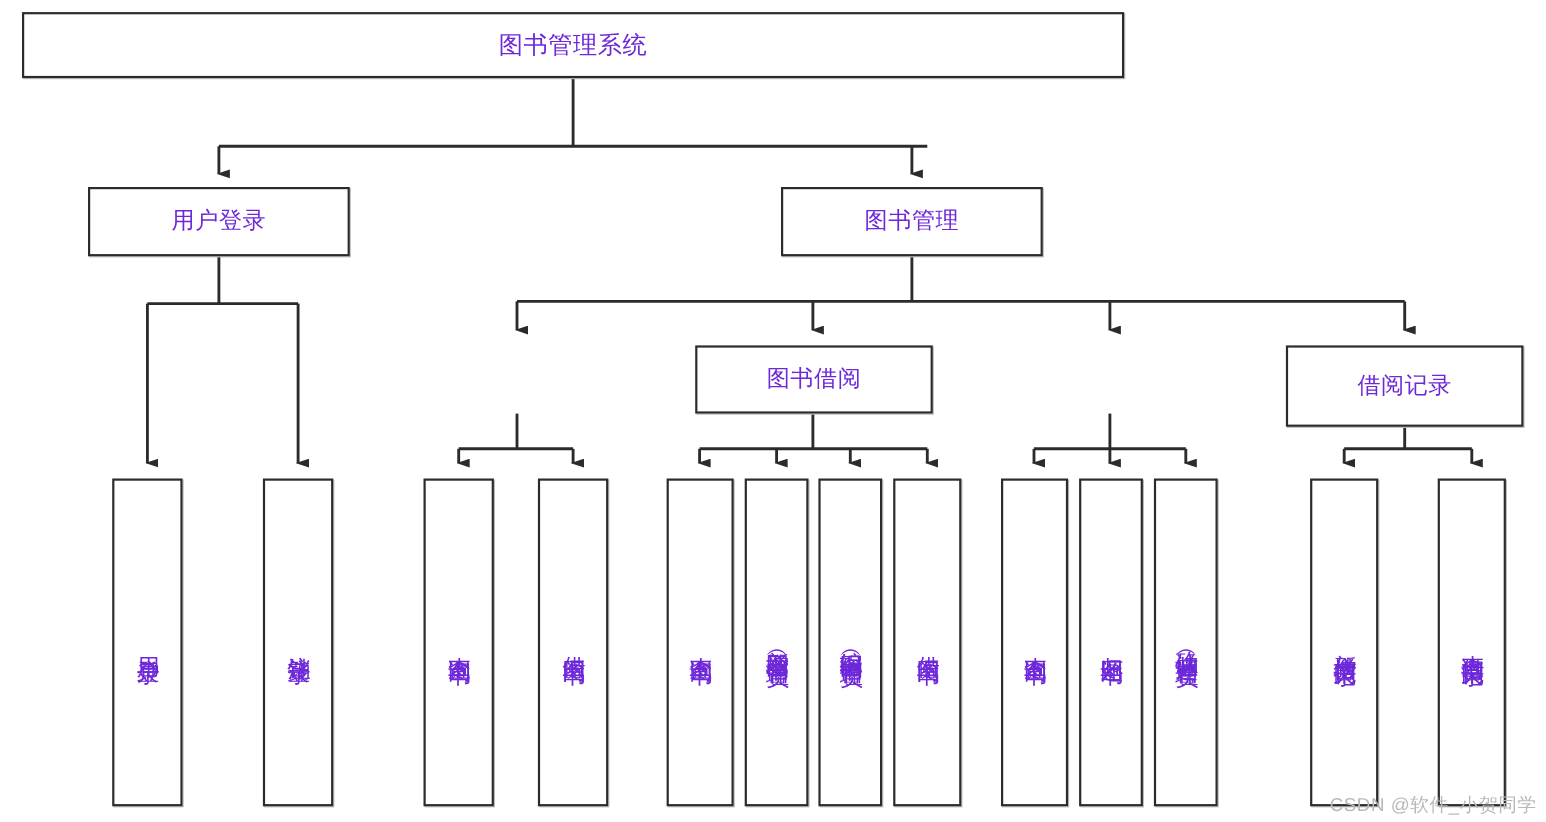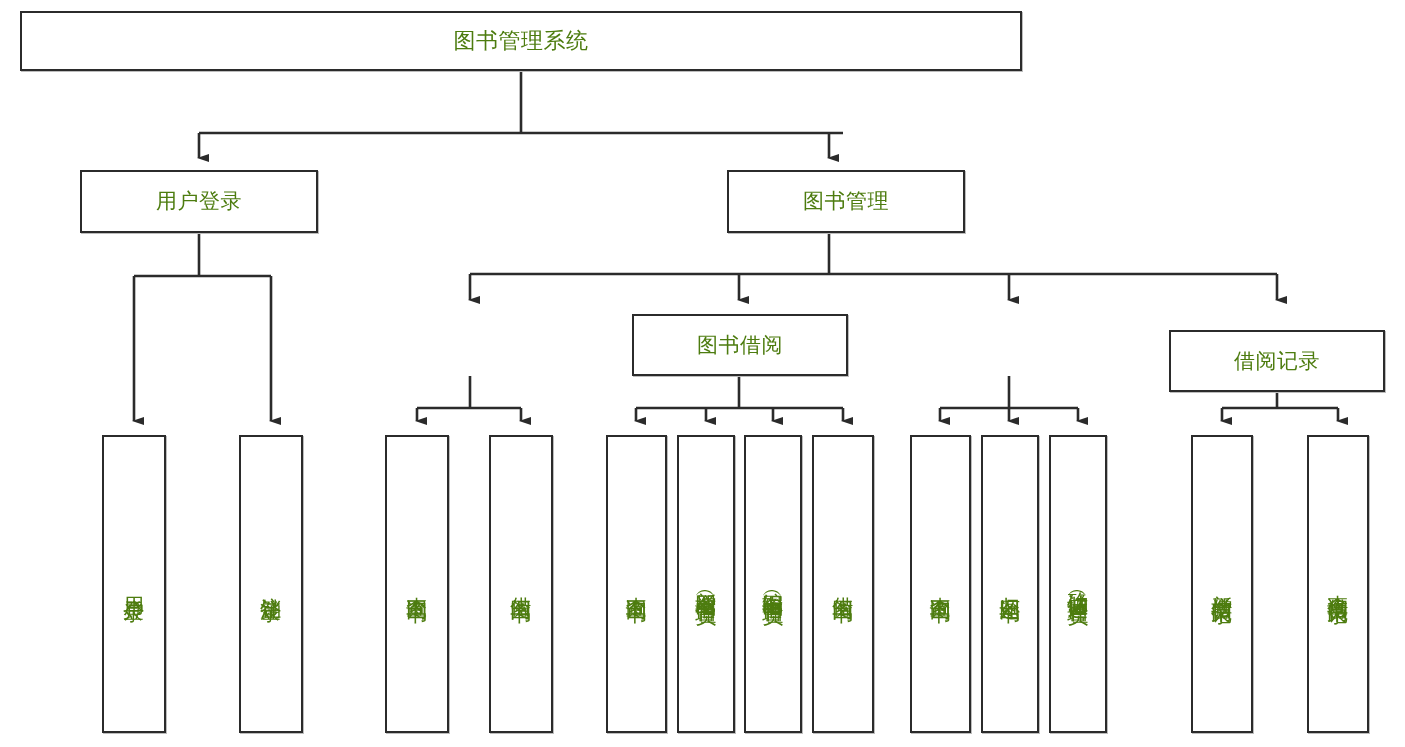--- a/index.html
+++ b/index.html
@@ -34,21 +34,21 @@
     box-shadow: 1px 1px 0 0 #bdbdbd;
     display: flex;
     align-items: center;
     justify-content: center;
     z-index: 2;
   }
   .node .label {
     font-size: 21px;
     line-height: 1.18;
     letter-spacing: 0.5px;
-    color: #4d7c0f;
+    color: #6d28d9;
     white-space: nowrap;
     text-align: left;
   }
   .node.vertical {
     align-items: center;
     justify-content: center;
     padding: 6px 0;
   }
   .node.vertical .label {
     writing-mode: vertical-rl;
@@ -127,28 +127,28 @@
     </g>
   </svg>
 
   <div class="node root" style="left:20px; top:11px; width:1002px; height:60px;">
     <span class="label">图书管理系统</span>
   </div>
 
   <div class="node" style="left:80px; top:170px; width:238px; height:63px;">
     <span class="label">用户登录</span>
   </div>
-  <div class="node" style="left:727px; top:170px; width:238px; height:63px;">
+  <div class="node" style="left:710px; top:170px; width:238px; height:63px;">
     <span class="label">图书管理</span>
   </div>
 
   <div class="node" style="left:632px; top:314px; width:216px; height:62px;">
     <span class="label">图书借阅</span>
   </div>
-  <div class="node" style="left:1169px; top:330px; width:216px; height:62px;">
+  <div class="node" style="left:1169px; top:314px; width:216px; height:74px;">
     <span class="label">借阅记录</span>
   </div>
 
   <div class="node vertical" style="left:102px; top:435px; width:64px; height:298px;">
     <span class="label">用户登录</span>
   </div>
   <div class="node vertical" style="left:239px; top:435px; width:64px; height:298px;">
     <span class="label">注销登录</span>
   </div>
 
@@ -182,14 +182,15 @@
     <span class="label">确认归还（管理员）</span>
   </div>
 
   <div class="node vertical" style="left:1191px; top:435px; width:62px; height:298px;">
     <span class="label">新增借阅记录</span>
   </div>
   <div class="node vertical" style="left:1307px; top:435px; width:62px; height:298px;">
     <span class="label">查询借阅记录</span>
   </div>
 
+  <div class="watermark">CSDN @软件_小贺同学</div>
 
 </div>
 
 </body></html>

